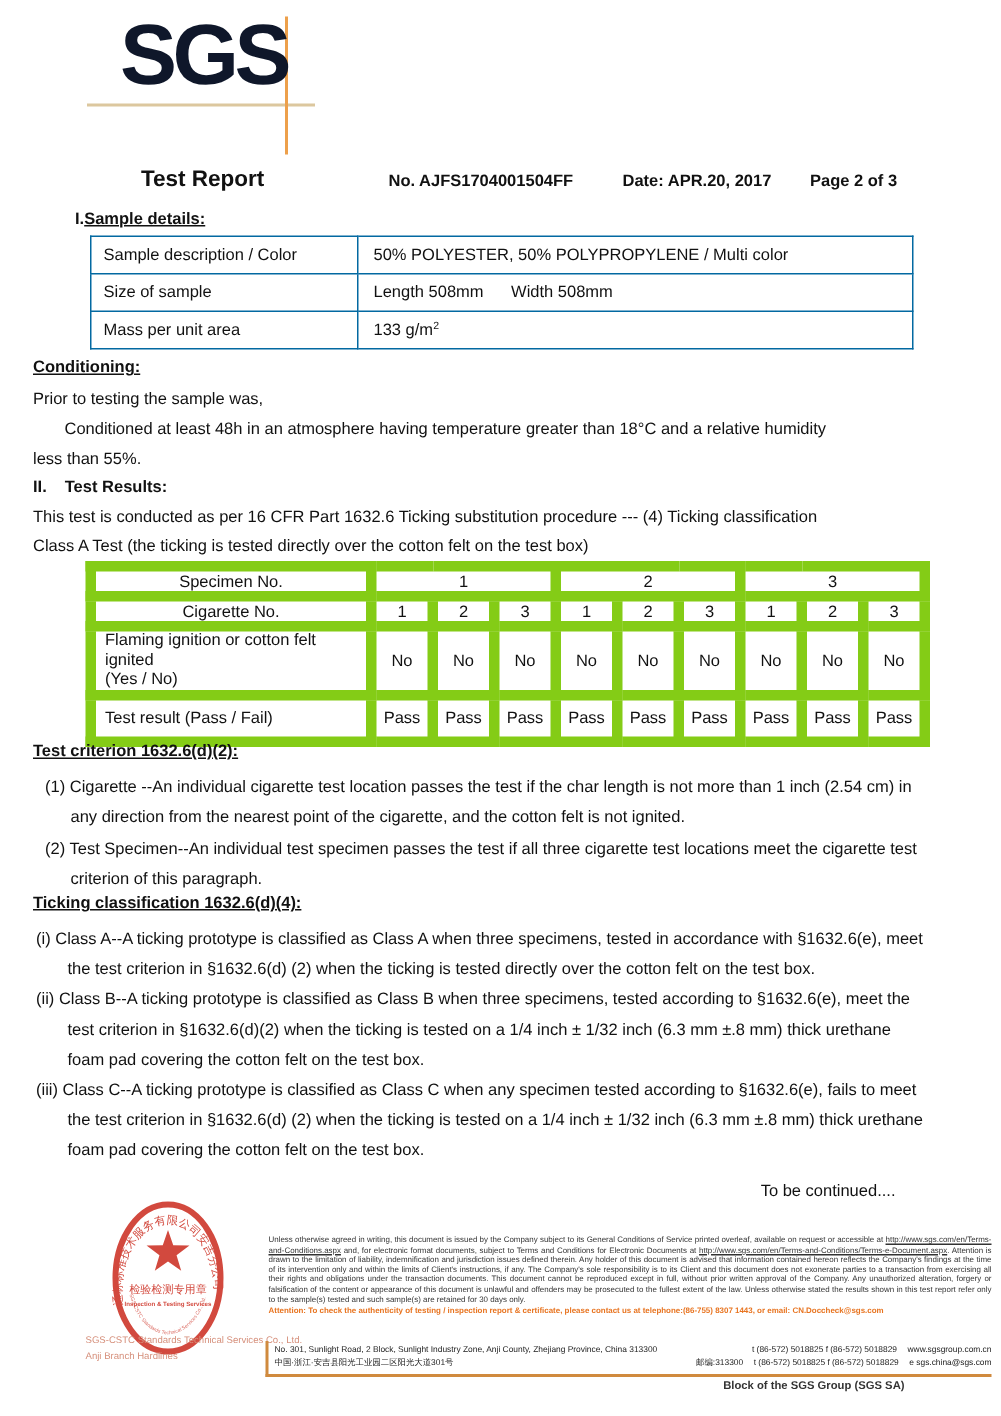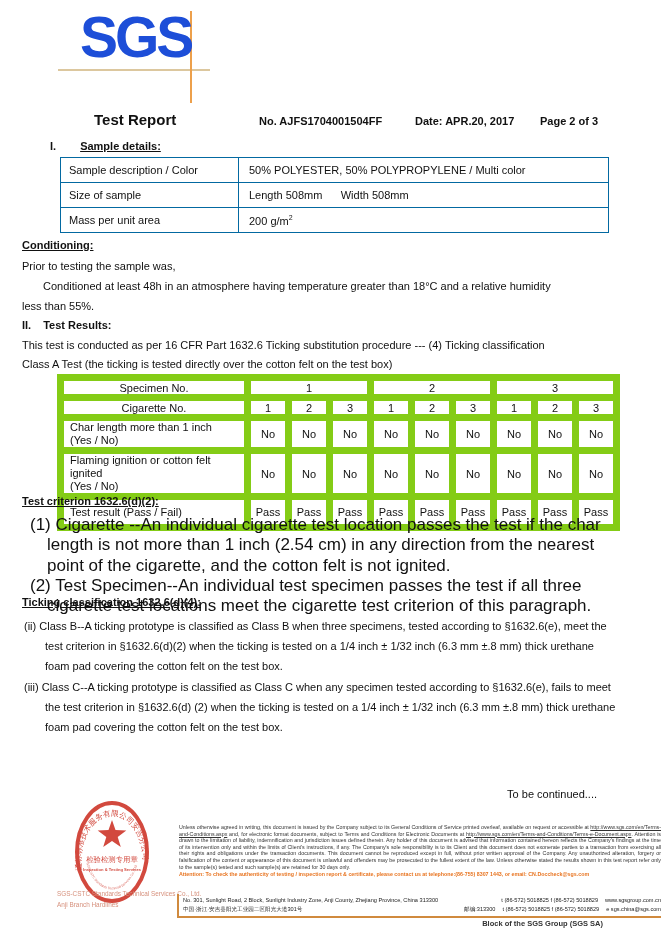--- a/index.html
+++ b/index.html
@@ -4,35 +4,35 @@
 <style>
   * { margin:0; padding:0; box-sizing:border-box; }
   html,body { background:#fff; }
   body {
     width:667px; height:944px; position:relative; overflow:hidden;
     font-family:"Liberation Sans", sans-serif; color:#111;
   }
   .abs { position:absolute; }
 
   
-  .logo-text { left:80px; top:4px; font-size:57px; font-weight:800; color:#1d4ed8; letter-spacing:-3px; }
+  .logo-text { left:80px; top:4px; font-size:57px; font-weight:800; color:#0f172a; letter-spacing:-3px; }
   .logo-hline { left:58px; top:69px; width:152px; height:2px; background:#dcc79e; }
   .logo-vline { left:190px; top:11px; width:2px; height:92px; background:#eda04b; }
 
   
   .doc-title { left:94px; top:111px; font-size:15px; font-weight:bold; }
   .report-no { left:259px; top:115px; font-size:11px; font-weight:bold; }
   .report-date { left:415px; top:115px; font-size:11px; font-weight:bold; }
   .report-page { left:540px; top:115px; font-size:11px; font-weight:bold; }
 
   .sec-head { font-size:11px; font-weight:bold; }
   .u { text-decoration:underline; }
 
   .sec1 { left:50px; top:140px; }
-  .sec1 .lbl { margin-left:24px; }
+  .sec1 .lbl { }
 
   
   table { border-collapse:collapse; }
   .sample-table { left:60px; top:157px; width:549px; table-layout:fixed; }
   .sample-table td { border:1px solid #0369a1; font-size:11px; height:25px; vertical-align:middle; white-space:pre-wrap;margin-top:44px; }
   .sample-table td.c1 { width:178px; padding-left:8px; }
   .sample-table td.c2 { padding-left:10px; }
   sup { font-size:7px; }
 
   
@@ -50,21 +50,21 @@
   .results-table { left:57px; top:374px; width:556px; table-layout:fixed; }
   .results-table td { border:7px solid #84cc16; font-size:11px; text-align:center; vertical-align:middle; }
   .results-table .rowlbl { text-align:left; padding-left:6px; line-height:13px; }
   .results-table .ctr { text-align:center; }
   .r-h { height:20px; }
   .r-m { height:30px; }
   .r-b { height:31px; }
 
   
   .crit-head { left:22px; top:495px; }
-  .crit-items { left:30px; top:515px; width:588px; font-size:17px; line-height:20.3px; }
+  .crit-items { left:30px; top:515px; width:588px; font-size:11px; line-height:20.3px; }
   .crit-items .hang { padding-left:17px; text-indent:-17px; }
   .tick-head { left:22px; top:596px; }
   .tick-items { left:24px; top:616px; width:594px; font-size:11px; line-height:20.2px; }
   .tick-items .hang { padding-left:21px; text-indent:-21px; }
   .tbc { top:788px; right:70px; font-size:11px;text-align:center; }
 
   
   .stamp { left:73px; top:799px; opacity:0.92; }
   .stamp-overlay { color:#d6907c; font-size:6.4px; line-height:7px; }
   .ovl1 { left:57px; top:890px; }
@@ -100,21 +100,21 @@
       <tr>
     <td class="c1">Sample description / Color</td>
     <td class="c2">50% POLYESTER, 50% POLYPROPYLENE / Multi color</td>
   </tr>
   <tr>
     <td class="c1">Size of sample</td>
     <td class="c2">Length 508mm      Width 508mm</td>
   </tr>
   <tr>
     <td class="c1">Mass per unit area</td>
-    <td class="c2"><span>200 g/m</span><sup>2</sup></td>
+    <td class="c2"><span>133 g/m</span><sup>2</sup></td>
   </tr>
 </tbody>
   </table>
 
 <div class="abs sec-head u cond-head">Conditioning:</div>
 <div class="abs body-txt cond-l1">Prior to testing the sample was,</div>
 <div class="abs body-txt cond-l2">Conditioned at least 48h in an atmosphere having temperature greater than 18°C and a relative humidity</div>
 <div class="abs body-txt cond-l3">less than 55%.</div>
 
 <div class="abs sec-head sec2">
@@ -141,32 +141,20 @@
     <td>2</td>
     <td>3</td>
     <td>1</td>
     <td>2</td>
     <td>3</td>
     <td>1</td>
     <td>2</td>
     <td>3</td>
   </tr>
   <tr class="r-m">
-    <td class="rowlbl"><span>Char length more than 1 inch</span><br><span>(Yes / No)</span></td>
-    <td>No</td>
-    <td>No</td>
-    <td>No</td>
-    <td>No</td>
-    <td>No</td>
-    <td>No</td>
-    <td>No</td>
-    <td>No</td>
-    <td>No</td>
-  </tr>
-  <tr class="r-m">
     <td class="rowlbl"><span>Flaming ignition or cotton felt ignited</span><br><span>(Yes / No)</span></td>
     <td>No</td>
     <td>No</td>
     <td>No</td>
     <td>No</td>
     <td>No</td>
     <td>No</td>
     <td>No</td>
     <td>No</td>
     <td>No</td>
@@ -187,20 +175,21 @@
   </table>
 
 <div class="abs sec-head u crit-head">Test criterion 1632.6(d)(2):</div>
 <div class="abs crit-items">
   <div class="hang">(1) Cigarette --An individual cigarette test location passes the test if the char length is not more than 1 inch (2.54 cm) in any direction from the nearest point of the cigarette, and the cotton felt is not ignited.</div>
   <div class="hang">(2) Test Specimen--An individual test specimen passes the test if all three cigarette test locations meet the cigarette test criterion of this paragraph.</div>
 </div>
 
 <div class="abs sec-head u tick-head">Ticking classification 1632.6(d)(4):</div>
 <div class="abs tick-items">
+  <div class="hang">(i) Class A--A ticking prototype is classified as Class A when three specimens, tested in accordance with §1632.6(e), meet the test criterion in §1632.6(d) (2) when the ticking is tested directly over the cotton felt on the test box.</div>
   <div class="hang">(ii) Class B--A ticking prototype is classified as Class B when three specimens, tested according to §1632.6(e), meet the test criterion in §1632.6(d)(2) when the ticking is tested on a 1/4 inch ± 1/32 inch (6.3 mm ±.8 mm) thick urethane foam pad covering the cotton felt on the test box.</div>
   <div class="hang">(iii) Class C--A ticking prototype is classified as Class C when any specimen tested according to §1632.6(e), fails to meet the test criterion in §1632.6(d) (2) when the ticking is tested on a 1/4 inch ± 1/32 inch (6.3 mm ±.8 mm) thick urethane foam pad covering the cotton felt on the test box.</div>
 </div>
 
 <div class="abs tbc">To be continued....</div>
 
 <svg class="abs stamp" width="78" height="106" viewBox="0 0 78 106">
   <ellipse cx="39" cy="53" rx="35" ry="49" fill="none" stroke="#cf3a2e" stroke-width="4"></ellipse>
   <path id="stampArcTop" d="M 9,72 A 31,44 0 1 1 69,72" fill="none"></path>
   <path id="stampArcBottom" d="M 13,62 A 27,39 0 0 0 65,62" fill="none"></path>

